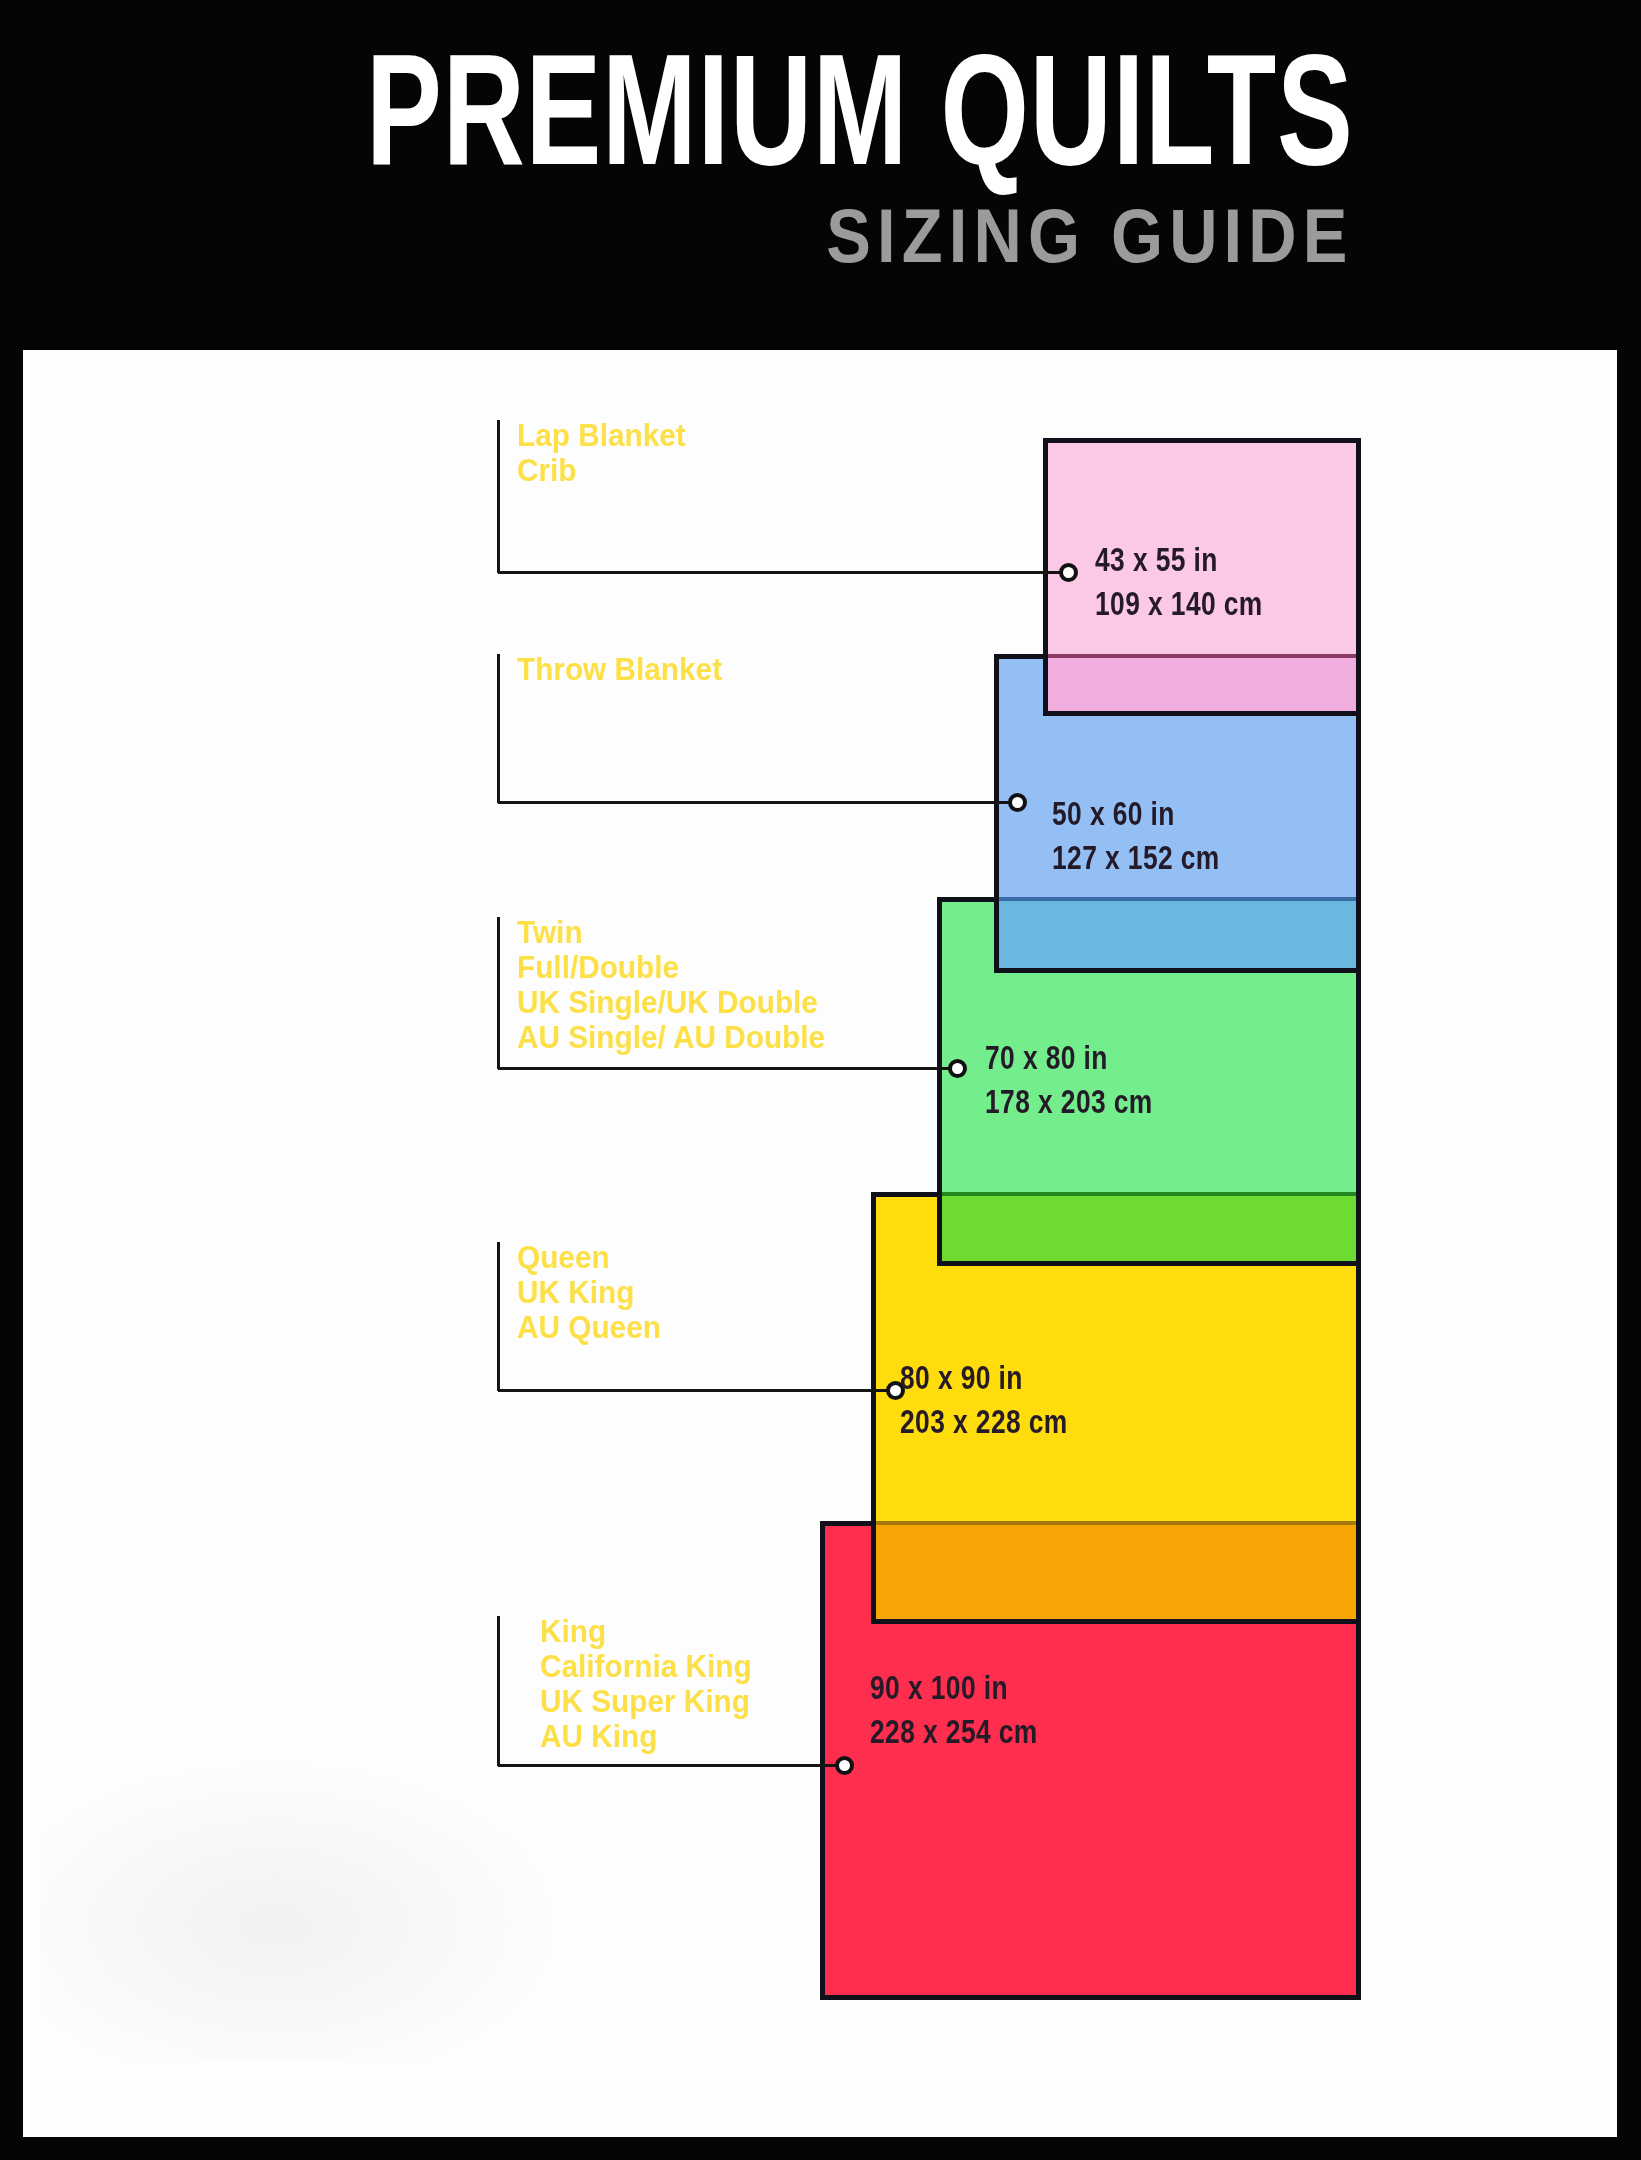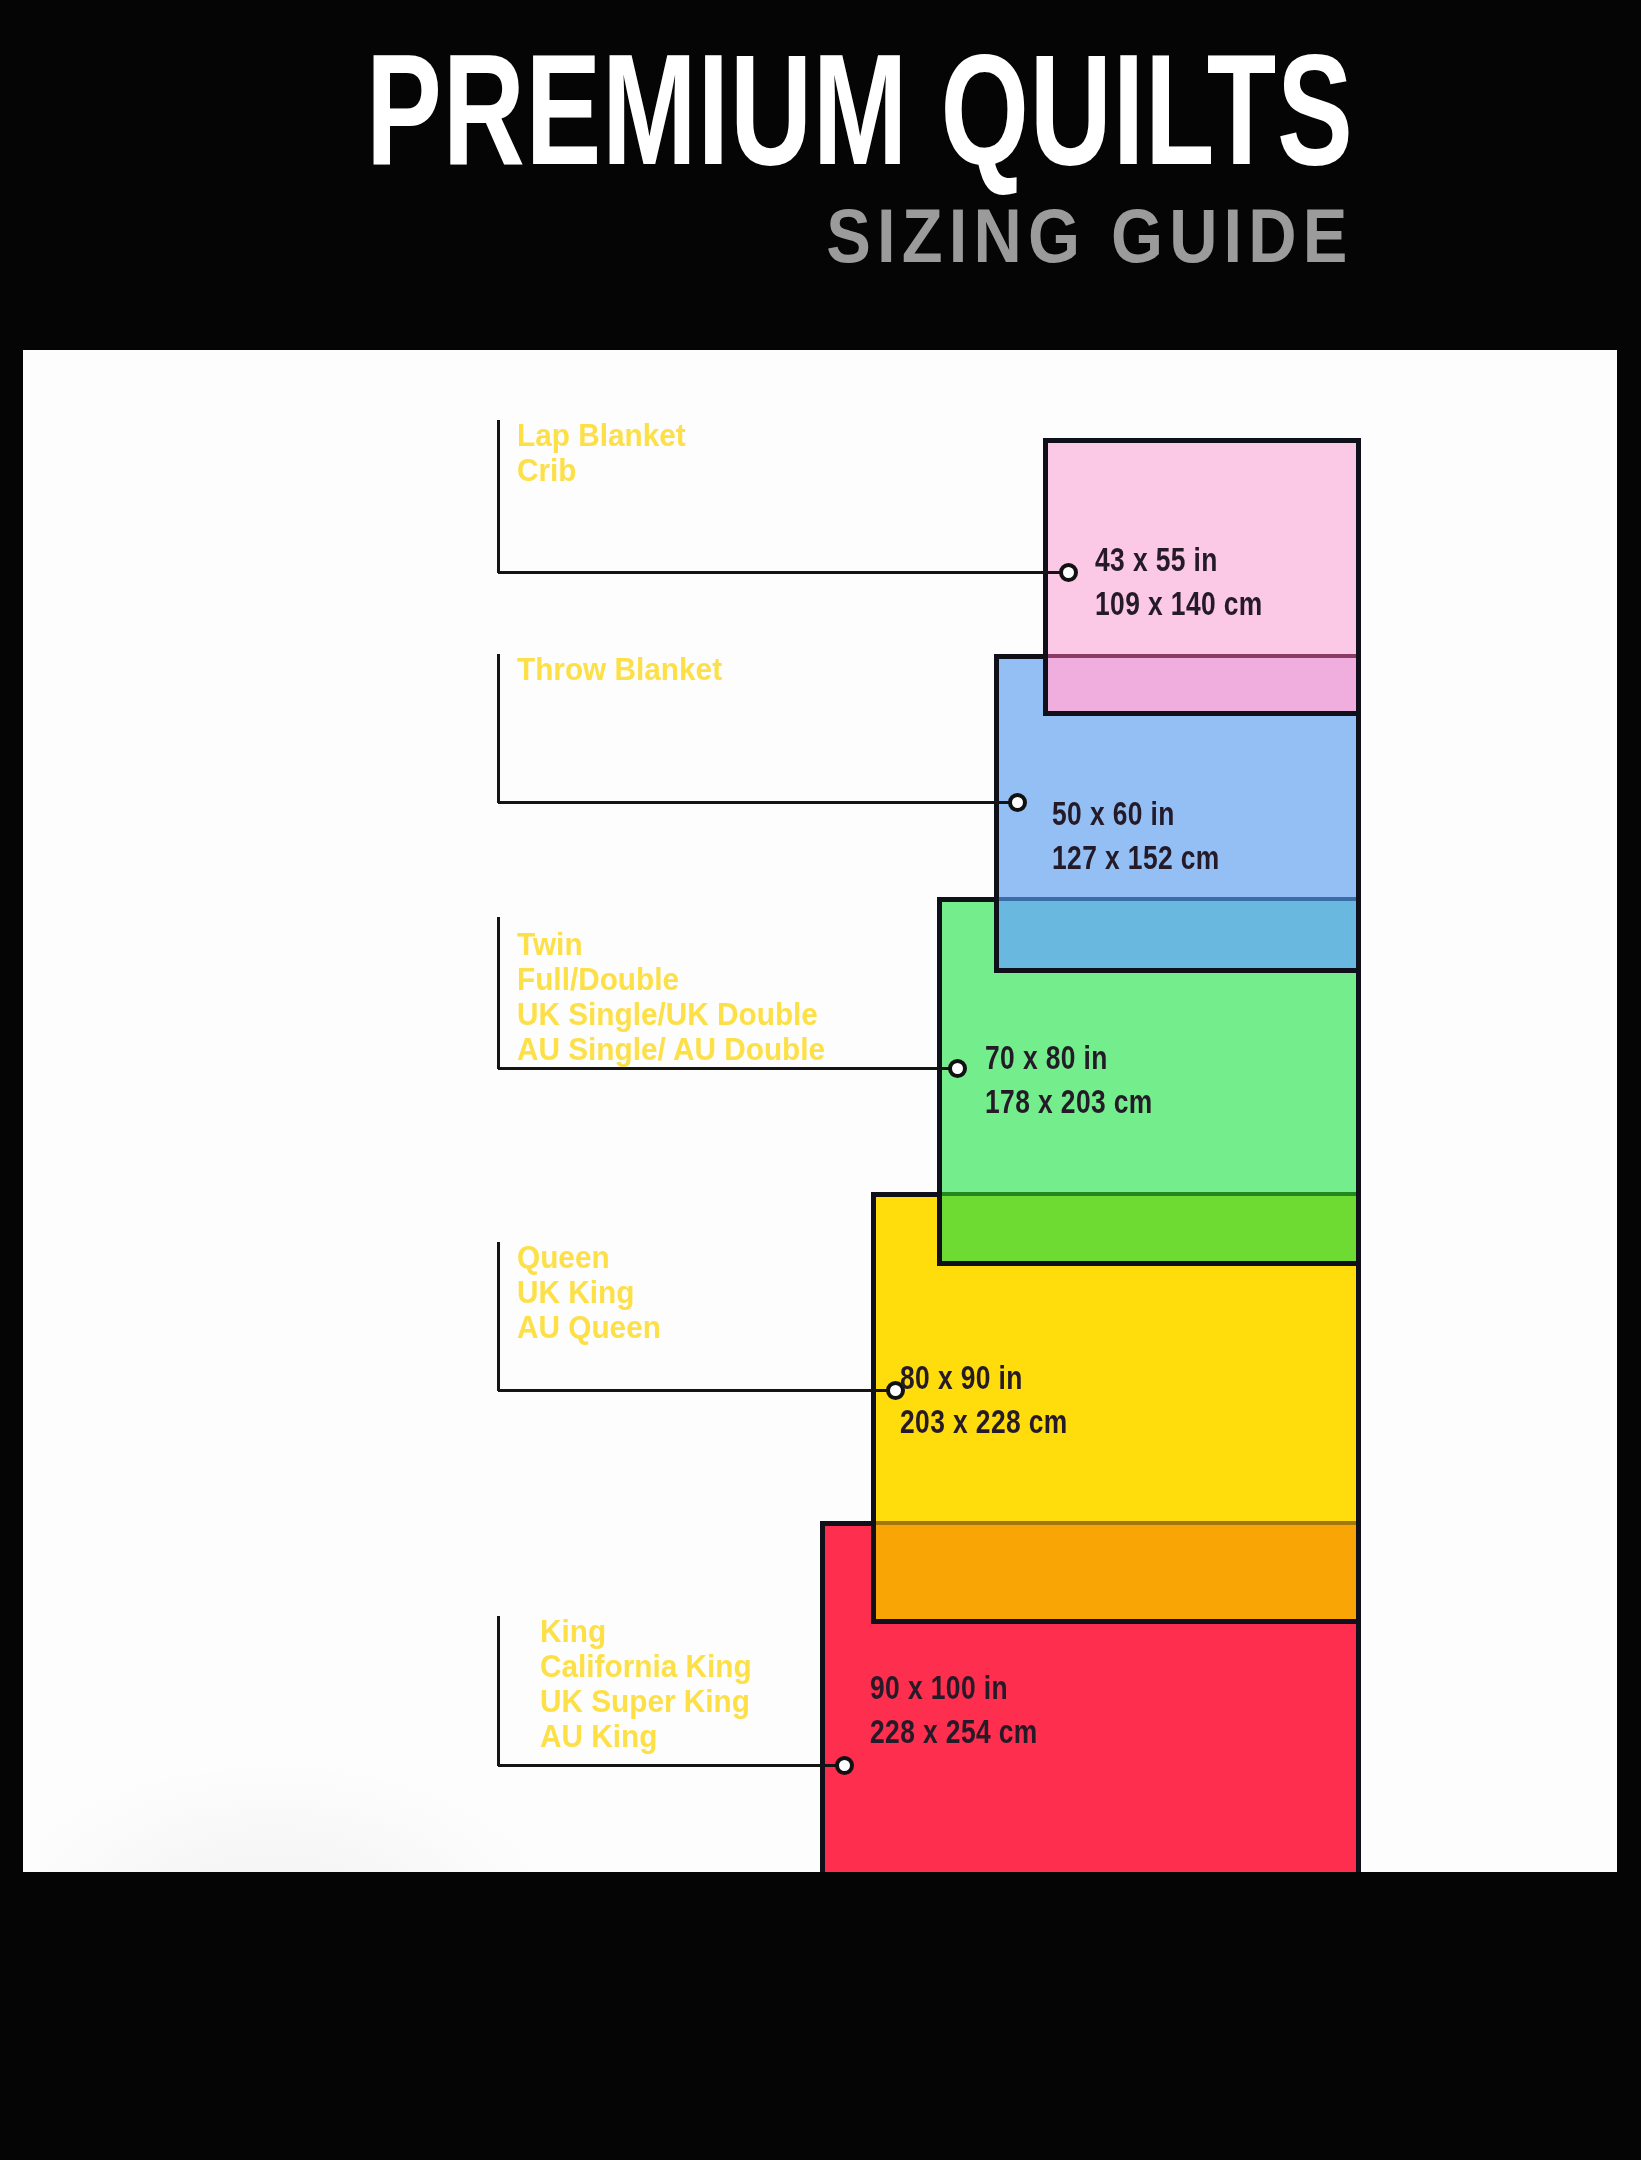--- a/index.html
+++ b/index.html
@@ -1,16 +1,16 @@
 <!DOCTYPE html>
 <html><head>
 <meta charset="utf-8">
 <style>
   html,body{margin:0;padding:0;background:#050505;}
-  #page{position:relative;width:1641px;height:1872px;background:#050505;overflow:hidden;
+  #page{position:relative;width:1641px;height:2160px;background:#050505;overflow:hidden;
         font-family:"Liberation Sans","DejaVu Sans",sans-serif;}
   #panel{position:absolute;left:23px;top:350px;width:1594px;height:1787px;background:#fdfdfd;}
   #shadow-artifact{position:absolute;left:40px;top:1760px;width:520px;height:300px;
         background:radial-gradient(ellipse at 45% 55%, rgba(90,90,90,0.07), rgba(90,90,90,0) 70%);}
   
   #header-block{position:absolute;top:30px;right:287px;text-align:right;}
   #main-title{font-size:158px;line-height:158px;font-weight:700;color:#ffffff;
         letter-spacing:1px;transform:scaleX(0.72);transform-origin:right center;white-space:nowrap;}
   #sub-title{margin-top:10px;font-size:76px;line-height:76px;font-weight:700;color:#9b9b9b;
         letter-spacing:7px;transform:scaleX(0.88);transform-origin:right center;white-space:nowrap;}
@@ -80,21 +80,21 @@
       <div class="label-block" style="left: 517px; top: 652px;">
         <div class="label-line">Throw Blanket</div>
       </div>
       <div class="dims-block" style="left: 1052px; top: 792px;">
         <div class="dims-line">50 x 60 in</div>
         <div class="dims-line">127 x 152 cm</div>
       </div>
       <div class="vline" style="left: 497px; top: 917px; height: 152px;"></div>
       <div class="hline" style="left: 498px; top: 1067px; width: 453px;"></div>
       <div class="circle" style="left: 948px; top: 1059px;"></div>
-      <div class="label-block" style="left: 517px; top: 915px; margin-top: 12px;">
+      <div class="label-block" style="left: 517px; top: 915px;">
         <div class="label-line">Twin</div>
         <div class="label-line">Full/Double</div>
         <div class="label-line">UK Single/UK Double</div>
         <div class="label-line">AU Single/ AU Double</div>
       </div>
       <div class="dims-block" style="left: 985px; top: 1036px;">
         <div class="dims-line">70 x 80 in</div>
         <div class="dims-line">178 x 203 cm</div>
       </div>
       <div class="vline" style="left: 497px; top: 1242px; height: 149px;"></div>

